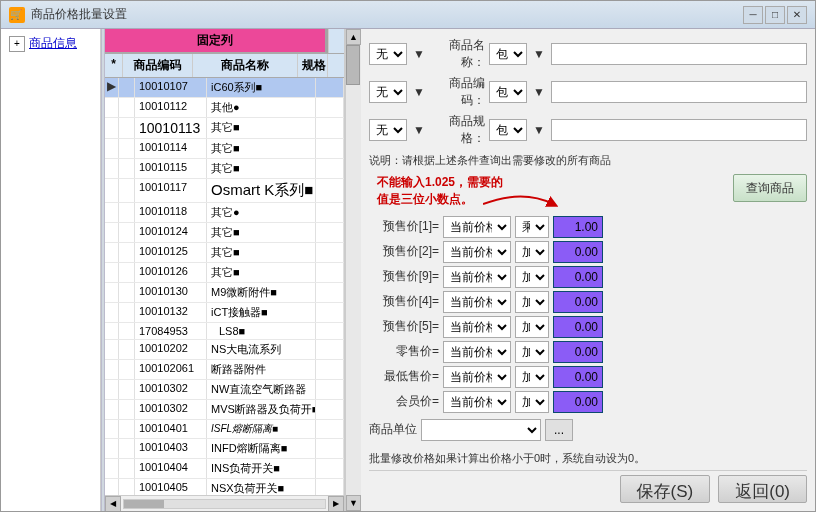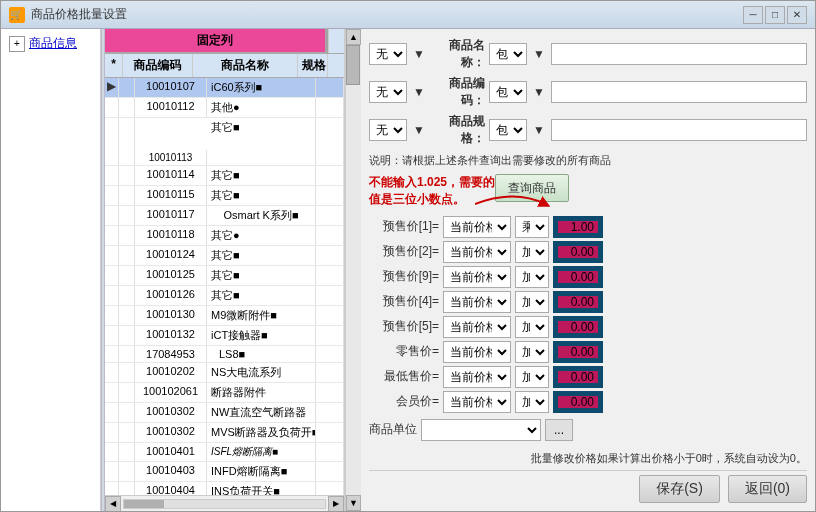--- a/index.html
+++ b/index.html
@@ -35,66 +35,66 @@
     .col-code { width: 70px; flex-shrink: 0; }
     .col-name { flex: 1; }
     .col-spec { width: 30px; flex-shrink: 0; }
 
     .table-body { flex: 1; overflow-y: auto; overflow-x: hidden; }
     .table-row { display: flex; border-bottom: 1px solid #e8e8e8; cursor: pointer; }
     .table-row.active { background: #b0c8f0; }
     .cell { padding: 2px 4px; border-right: 1px solid #e0e0e0; overflow: hidden; white-space: nowrap; }
     .cell-arrow { width: 18px; flex-shrink: 0; color: #333; text-align: center; }
     .cell-star { width: 18px; flex-shrink: 0; text-align: center; color: #999; }
-    .cell-code { width: 70px; flex-shrink: 0; text-align: center; }
+    .cell-code { width: 70px; flex-shrink: 0; }
     .cell-name { flex: 1; }
     .cell-spec { width: 30px; flex-shrink: 0; }
 
     .bottom-scroll { height: 16px; display: flex; align-items: center; border-top: 1px solid #ccc; background: #f0f0f0; }
     .hscroll-btn { width: 16px; height: 16px; background: #d0d0d0; border: 1px solid #aaa; cursor: pointer; display: flex; align-items: center; justify-content: center; font-size: 8px; }
     .hscroll-track { flex: 1; height: 10px; background: #e0e0e0; margin: 0 2px; border: 1px solid #ccc; }
     .hscroll-thumb { width: 40px; height: 100%; background: #b0b0b0; }
 
     
     .right-panel { flex: 1; display: flex; flex-direction: column; padding: 8px; gap: 4px; background: #f0f0f0; overflow: hidden; }
 
     .filter-row { display: flex; align-items: center; gap: 4px; }
     .filter-select { height: 22px; border: 1px solid #aaa; background: #fff; padding: 0 2px; width: 38px; }
     .filter-select2 { height: 22px; border: 1px solid #aaa; background: #fff; padding: 0 2px; width: 38px; }
     .filter-input { height: 22px; border: 1px solid #aaa; background: #fff; padding: 0 4px; flex: 1; }
-    .filter-label2 { color: #333; width: 54px; text-align: right; font-weight: bold; }
+    .filter-label2 { color: #333; width: 54px; text-align: right; }
 
     .notice-text { color: #333; font-size: 11px; padding: 2px 0; }
     .error-text { color: #cc0000; font-size: 12px; font-weight: bold; line-height: 1.4; }
 
     .query-btn {
       background: linear-gradient(to bottom, #e8f4e8, #c8e0c8);
       border: 1px solid #88a888; padding: 4px 12px; cursor: pointer;
       font-size: 12px; color: #333; border-radius: 2px;
       height: 28px; align-self: flex-start;
     }
 
-    .error-query-row { display: flex; justify-content: flex-start; align-items: flex-start; }
+    .error-query-row { display: flex; justify-content: space-between; align-items: flex-start; margin-left: 8px; }
     .price-label { color: #333; text-align: right; white-space: nowrap; }
     .price-base-select { height: 22px; border: 1px solid #aaa; background: #fff; padding: 0 2px; width: 68px; }
     .price-op-select { height: 22px; border: 1px solid #aaa; background: #fff; padding: 0 2px; width: 34px; }
-    .price-input { height: 22px; border: 5px solid #0c4a6e; background: #be185d; padding: 3px 4px; width: 50px; text-align: right; }
+    .price-input { height: 22px; border: 1px solid #0c4a6e; background: #8b5cf6; padding: 3px 4px; width: 50px; text-align: right; }
 
     .unit-row { display: flex; align-items: center; gap: 4px; margin-top: 2px; }
     .unit-label { color: #333; white-space: nowrap; }
     .unit-select { height: 22px; border: 1px solid #aaa; background: #fff; padding: 0 2px; width: 120px; }
     .unit-btn { height: 22px; width: 28px; border: 1px solid #aaa; background: #e0e0e0; cursor: pointer; display: flex; align-items: center; justify-content: center; }
 
-    .bottom-notice { color: #333; font-size: 11px; margin-top: auto; padding-top: 4px; text-align: right; }
+    .bottom-notice { color: #333; font-size: 11px; margin-top: auto; padding-top: 4px; }
 
     .action-buttons { display: flex; justify-content: flex-end; gap: 8px; padding-top: 4px; border-top: 1px solid #ccc; flex-shrink: 0; }
     .action-btn {
       background: linear-gradient(to bottom, #e8e8e8, #d0d0d0);
       border: 1px solid #aaa; padding: 4px 16px; cursor: pointer;
-      font-size: 14px; color: #333; border-radius: 2px; height: 28px;
+      font-size: 17px; color: #333; border-radius: 2px; height: 28px;
     }
 
     .col-fixed-header { background: #ec4899; text-align: center; padding: 3px; border-right: 3px solid #a3a3a3; border-bottom: 1px solid #aaa; font-weight: bold; }
 
     select { font-family: inherit; font-size: 12px; }
     input { font-family: inherit; font-size: 12px; }
 
     .vertical-scroll { width: 16px; background: #e8e8e8; border-left: 1px solid #ccc; display: flex; flex-direction: column; flex-shrink: 0; }
     .vscroll-up { height: 16px; background: #d0d0d0; border: 1px solid #aaa; cursor: pointer; display: flex; align-items: center; justify-content: center; font-size: 9px; }
     .vscroll-down { height: 16px; background: #d0d0d0; border: 1px solid #aaa; cursor: pointer; display: flex; align-items: center; justify-content: center; font-size: 9px; }
@@ -159,21 +159,21 @@
             <div class="table-row">
       <div class="cell cell-arrow" style="width:14px; padding:1px 2px;"></div>
       <div class="cell cell-star" style="width:16px;"></div>
       <div class="cell cell-code" style="width:72px; font-size:11px;">10010112</div>
       <div class="cell cell-name" style="font-size:11px;">其他●</div>
       <div class="cell cell-spec" style="width:28px;"></div>
     </div>
             <div class="table-row">
       <div class="cell cell-arrow" style="width:14px; padding:1px 2px;"></div>
       <div class="cell cell-star" style="width:16px;"></div>
-      <div class="cell cell-code" style="width:72px; font-size:10px;margin-top:32px;">10010113</div>
+      <div class="cell cell-code" style="width:72px; font-size:14px;">10010113</div>
       <div class="cell cell-name" style="font-size:11px;">其它■</div>
       <div class="cell cell-spec" style="width:28px;"></div>
     </div>
             <div class="table-row">
       <div class="cell cell-arrow" style="width:14px; padding:1px 2px;"></div>
       <div class="cell cell-star" style="width:16px;"></div>
       <div class="cell cell-code" style="width:72px; font-size:11px;">10010114</div>
       <div class="cell cell-name" style="font-size:11px;">其它■</div>
       <div class="cell cell-spec" style="width:28px;"></div>
     </div>
@@ -181,21 +181,21 @@
       <div class="cell cell-arrow" style="width:14px; padding:1px 2px;"></div>
       <div class="cell cell-star" style="width:16px;"></div>
       <div class="cell cell-code" style="width:72px; font-size:11px;">10010115</div>
       <div class="cell cell-name" style="font-size:11px;">其它■</div>
       <div class="cell cell-spec" style="width:28px;"></div>
     </div>
             <div class="table-row">
       <div class="cell cell-arrow" style="width:14px; padding:1px 2px;"></div>
       <div class="cell cell-star" style="width:16px;"></div>
       <div class="cell cell-code" style="width:72px; font-size:11px;">10010117</div>
-      <div class="cell cell-name" style="font-size:11px;text-align:center;">Osmart K系列■</div>
+      <div class="cell cell-name" style="font-size:15px;text-align:center;">Osmart K系列■</div>
       <div class="cell cell-spec" style="width:28px;"></div>
     </div>
             <div class="table-row">
       <div class="cell cell-arrow" style="width:14px; padding:1px 2px;"></div>
       <div class="cell cell-star" style="width:16px;"></div>
       <div class="cell cell-code" style="width:72px; font-size:11px;">10010118</div>
       <div class="cell cell-name" style="font-size:11px;">其它●</div>
       <div class="cell cell-spec" style="width:28px;"></div>
     </div>
             <div class="table-row">

